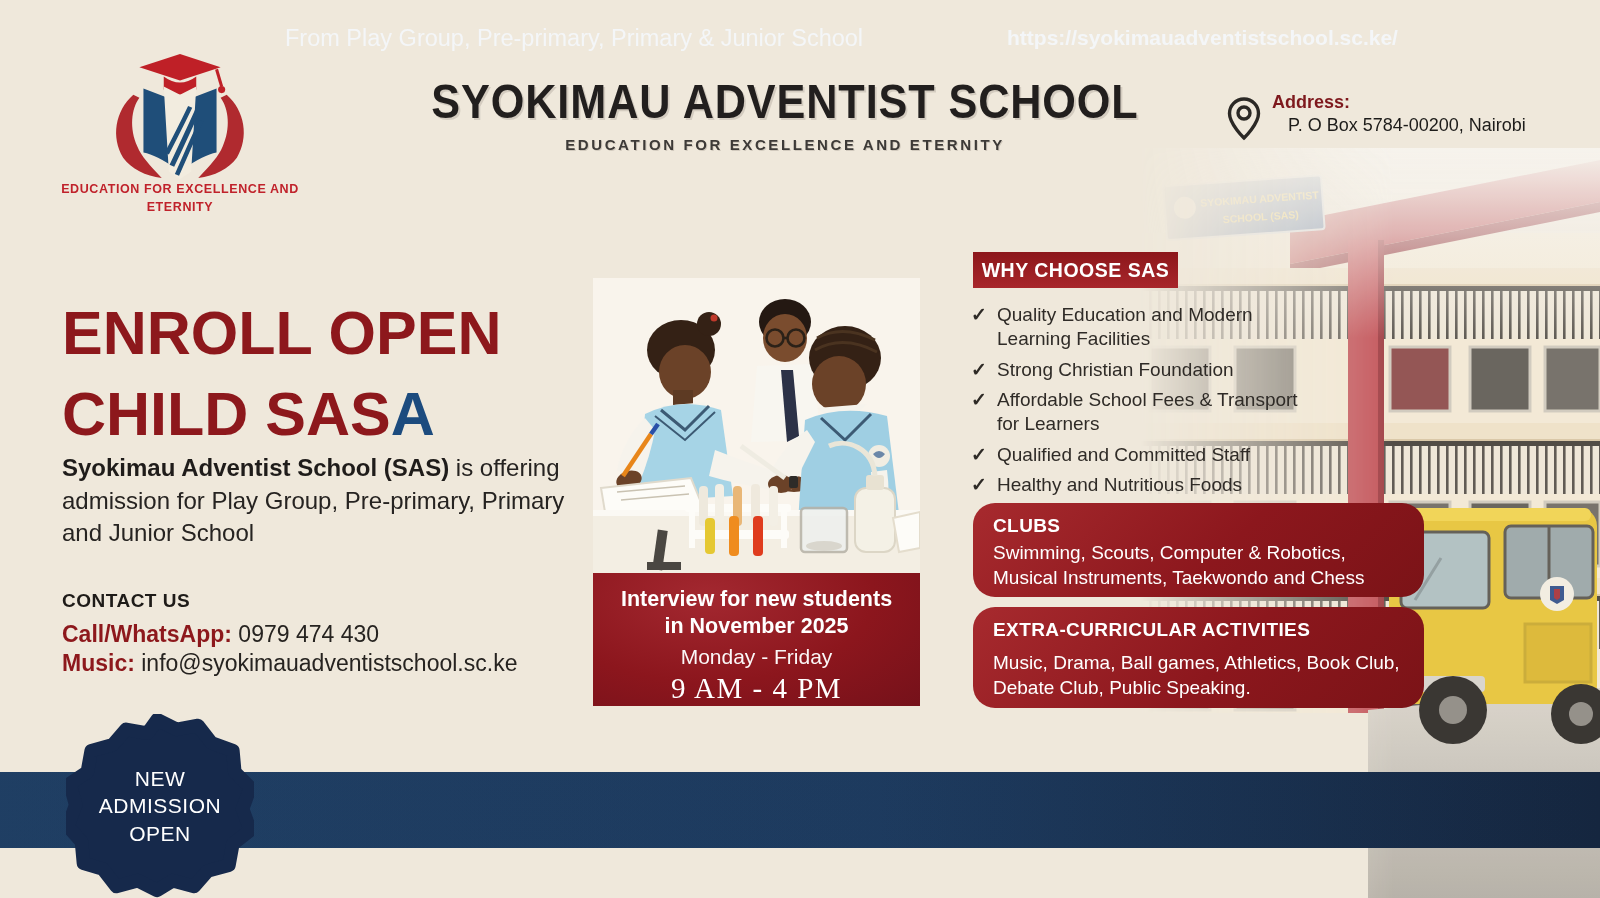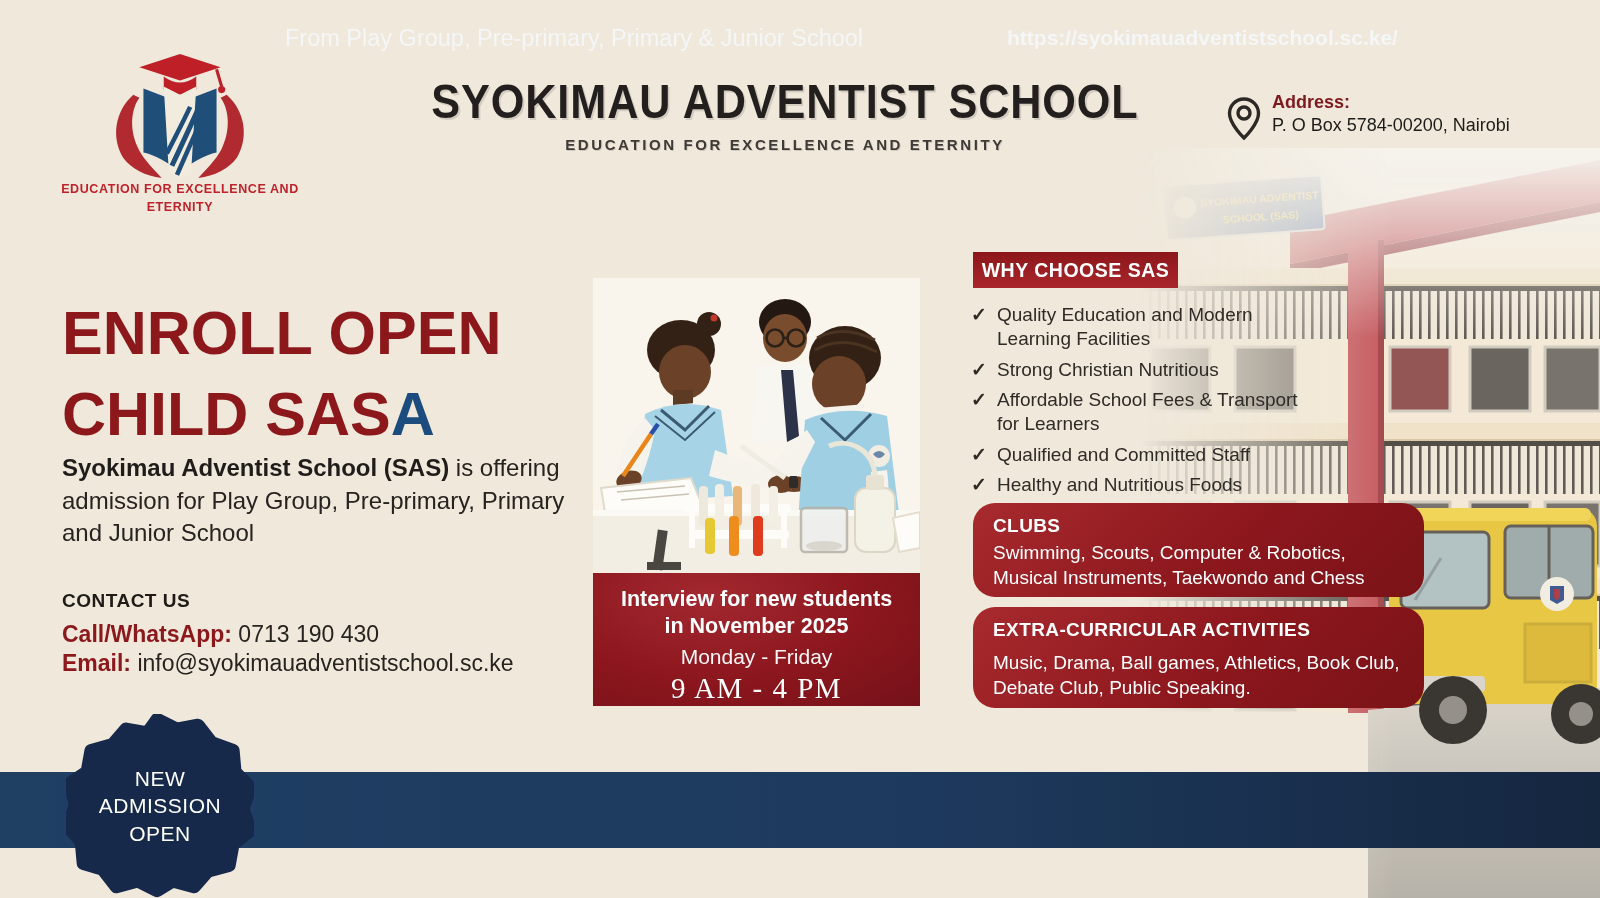--- a/index.html
+++ b/index.html
@@ -33,21 +33,21 @@
     text-shadow:2px 2px 0 rgba(90,80,70,.18); white-space:nowrap; z-index:2;
   }
   .sub-title {
     position:absolute; left:380px; top:136px; width:810px; text-align:center;
     font-size:15px; font-weight:700; color:#3d3a37; letter-spacing:2.6px;
     text-shadow:1px 1px 0 rgba(90,80,70,.2); z-index:2;
   }
   .address { position:absolute; left:1226px; top:92px; z-index:2; }
   .address .pin { position:absolute; left:0; top:4px; }
   .address .lbl { position:absolute; left:46px; top:0; font-size:18px; font-weight:700; color:#7e191d; white-space:nowrap; }
-  .address .val { position:absolute; left:46px; top:23px; font-size:18px; color:#1d1c1a; white-space:nowrap; }
+  .address .val { position:absolute; left:62px; top:23px; font-size:18px; color:#1d1c1a; white-space:nowrap; }
   
   .hero-heading {
     position:absolute; left:62px; top:293px; width:560px; z-index:2;
     font-size:61px; font-weight:700; line-height:1.33; color:#8d181c; letter-spacing:0;
   }
   .hero-heading .accent { color:#1c4b7e; }
   .hero-body {
     position:absolute; left:62px; top:452px; width:505px; z-index:2;
     font-size:24px; line-height:1.36; color:#262321;
   }
@@ -239,24 +239,24 @@
     <span>CHILD SAS</span><span class="accent">A</span>
   </div>
   <div class="hero-body">
     <b>Syokimau Adventist School (SAS)</b><span> is offering admission for Play Group, Pre-primary, Primary and Junior School</span>
   </div>
 
   <div class="contact">
     <div class="c-head">CONTACT US</div>
     <div class="row">
       <span class="red">Call/WhatsApp:</span>
-      <span>0713 190 430</span>
+      <span>0979 474 430</span>
     </div>
     <div class="row">
-      <span class="red">Email:</span>
+      <span class="red">Music:</span>
       <span>info@syokimauadventistschool.sc.ke</span>
     </div>
   </div>
 
   <div class="center-photo">
     <svg width="327" height="295" viewBox="0 0 327 295">
       <rect width="327" height="295" fill="#f9f4ec"></rect>
 
       <ellipse cx="192" cy="44" rx="26" ry="23" fill="#241812"></ellipse>
       <ellipse cx="192" cy="60" rx="22" ry="24" fill="#7a4c2e"></ellipse>
@@ -339,21 +339,21 @@
   </div>
 
   <div class="why-bar">WHY CHOOSE SAS</div>
   <div class="why-list">
     <div class="why-item">
       <span class="chk">✓</span>
       <span>Quality Education and Modern Learning Facilities</span>
     </div>
     <div class="why-item">
       <span class="chk">✓</span>
-      <span>Strong Christian Nutritious</span>
+      <span>Strong Christian Foundation</span>
     </div>
     <div class="why-item">
       <span class="chk">✓</span>
       <span>Affordable School Fees &amp; Transport for Learners</span>
     </div>
     <div class="why-item">
       <span class="chk">✓</span>
       <span>Qualified and Committed Staff</span>
     </div>
     <div class="why-item">

